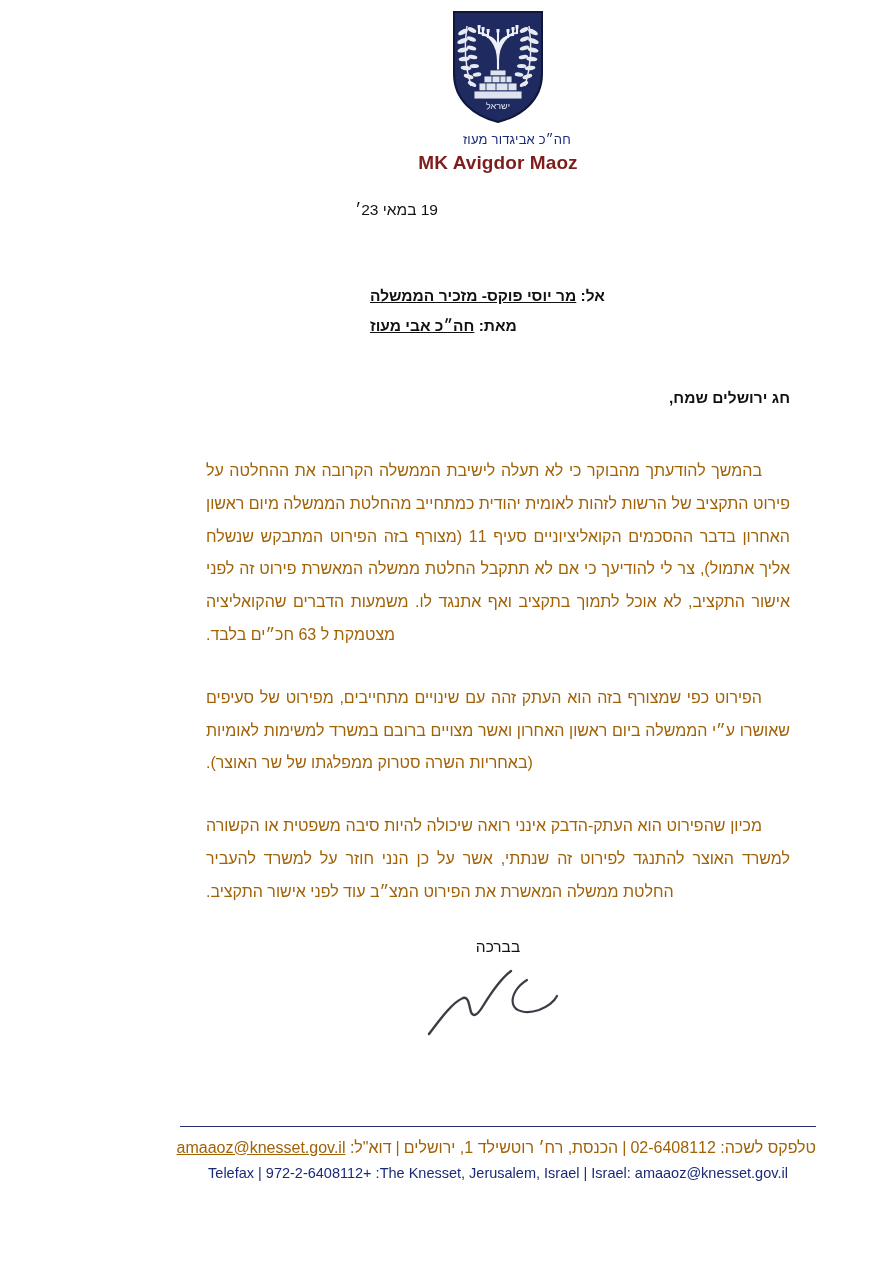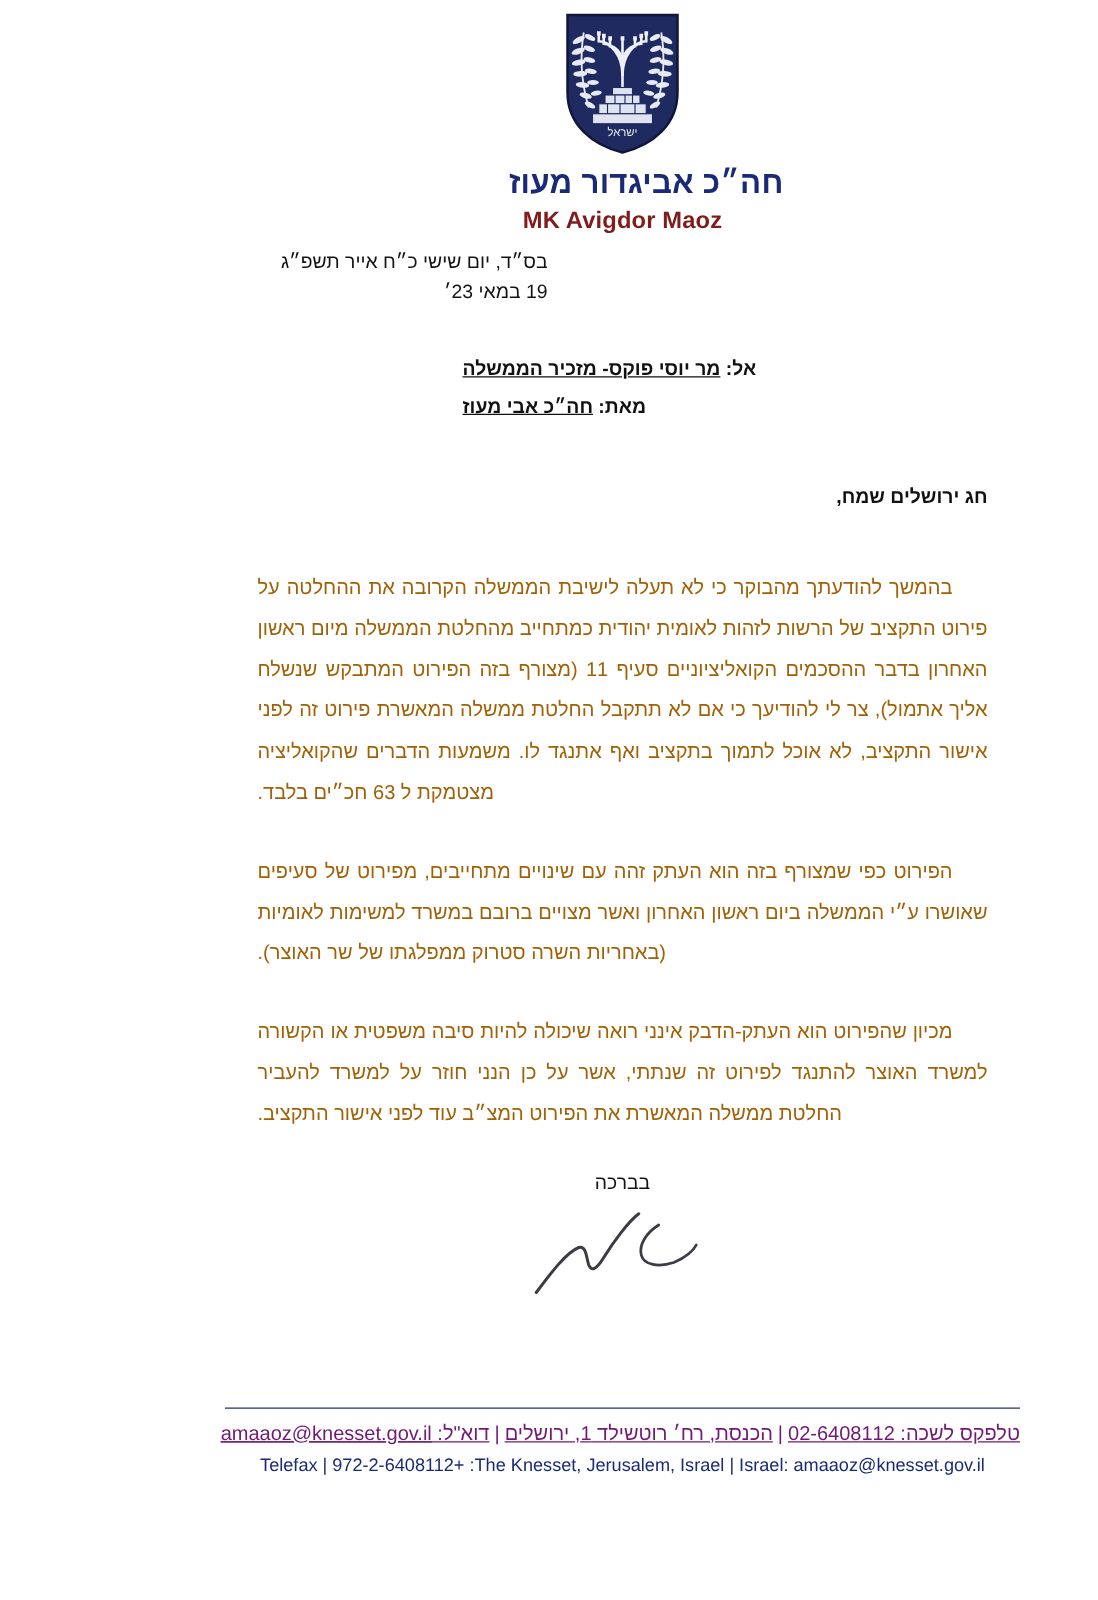--- a/index.html
+++ b/index.html
@@ -28,22 +28,22 @@
     text-align: center;
   }
   .emblem {
     width: 100px;
     height: 118px;
     margin: 0 auto;
     display: block;
   }
   .org-name-he {
     margin-top: 6px;
-    font-size: 25px;
-    font-weight: bold;
+    font-size: 13px;
+    font-weight: normal;
     color: #1b2a77;
     letter-spacing: 0.2px;
     direction: rtl;
     padding-left: 38px;
   }
   .org-name-en {
     margin-top: 5px;
     font-size: 19px;
     font-weight: bold;
     color: #7f1d1d;
@@ -138,24 +138,23 @@
     bottom: 96px;
   }
   .footer-rule {
     border-top: 1.6px solid #23306e;
     margin-bottom: 9px;
   }
   .footer-he {
     direction: rtl;
     text-align: center;
     font-size: 16px;
-    color: #701a75;
+    color: #a16207;
     line-height: 1.5;
     white-space: nowrap;
-    text-decoration: underline;
   }
   .footer-en {
     direction: ltr;
     text-align: center;
     font-size: 14.5px;
     color: #1b2a77;
     line-height: 1.55;
     margin-top: 2px;
     white-space: nowrap;
   }
@@ -249,21 +248,20 @@
 
         <text x="50" y="101" fill="#e8eaf2" font-size="9" font-family="'Liberation Sans', sans-serif" text-anchor="middle">ישראל</text>
       </g>
     </svg>
 
     <div class="org-name-he">חה״כ אביגדור מעוז</div>
     <div class="org-name-en">MK Avigdor Maoz</div>
   </div>
 
   <div class="date-block">
-    <div>בס״ד, יום שישי כ״ח אייר תשפ״ג</div>
     <div>19 במאי 23׳</div>
   </div>
 
   <div class="address-block">
     <div class="address-line">
       <span class="label">אל: </span><span class="value">מר יוסי פוקס- מזכיר הממשלה</span>
     </div>
     <div class="address-line">
       <span class="label">מאת: </span><span class="value">חה״כ אבי מעוז</span>
     </div>

